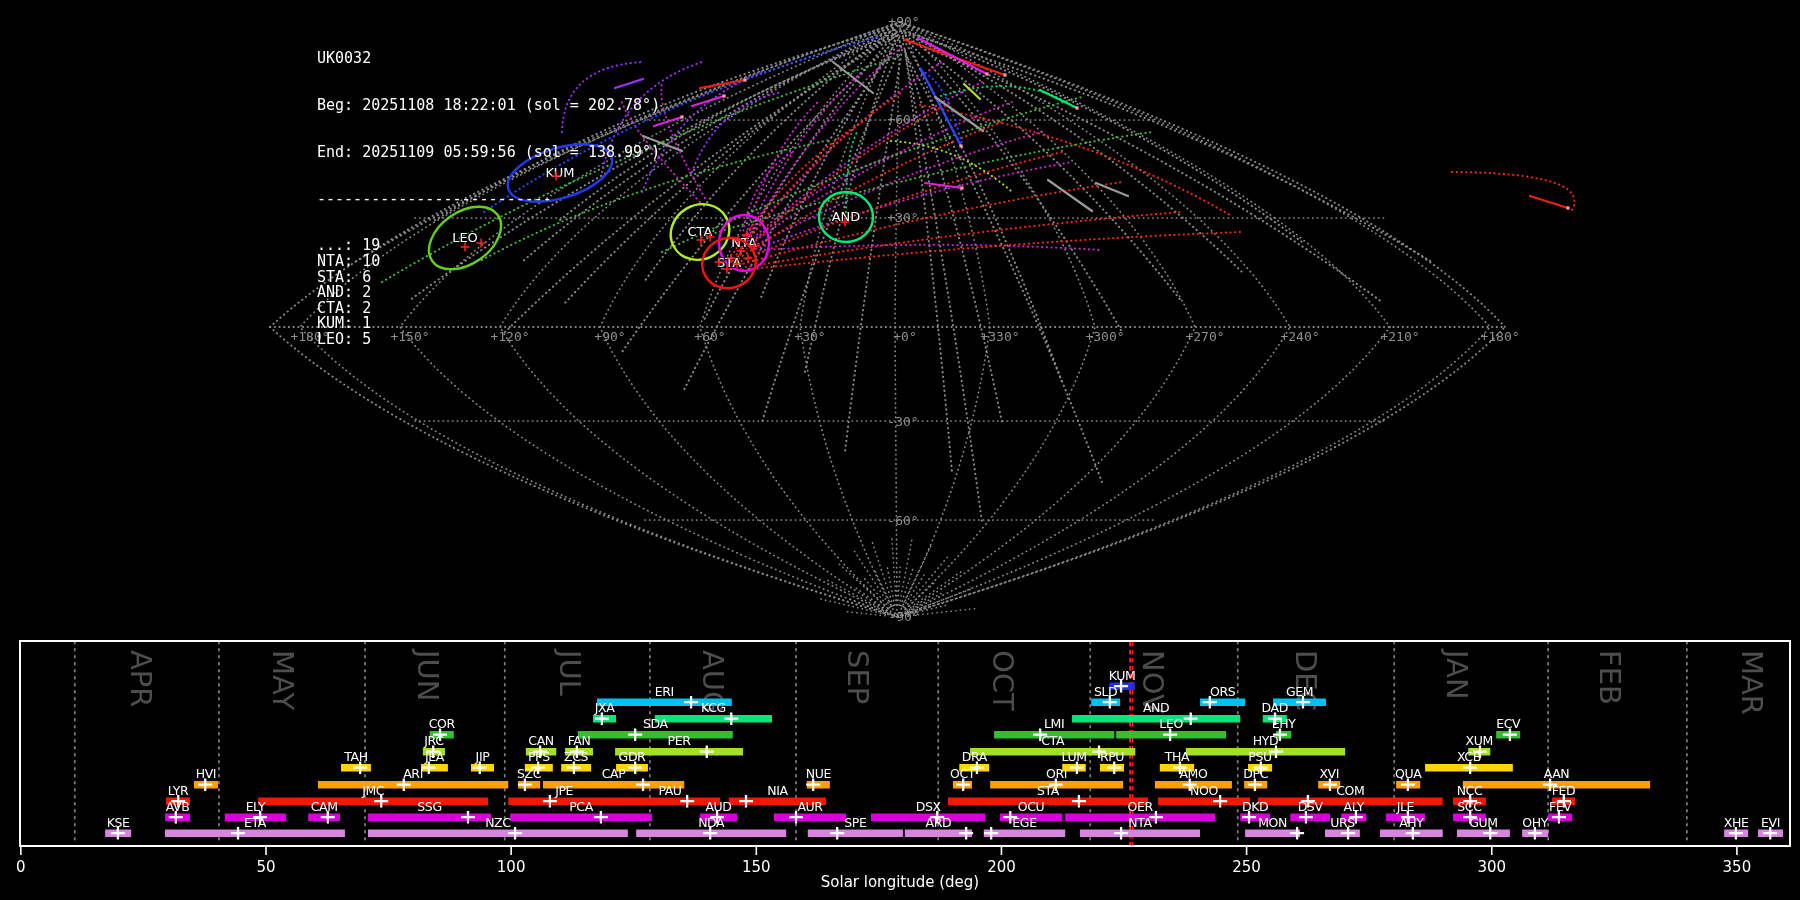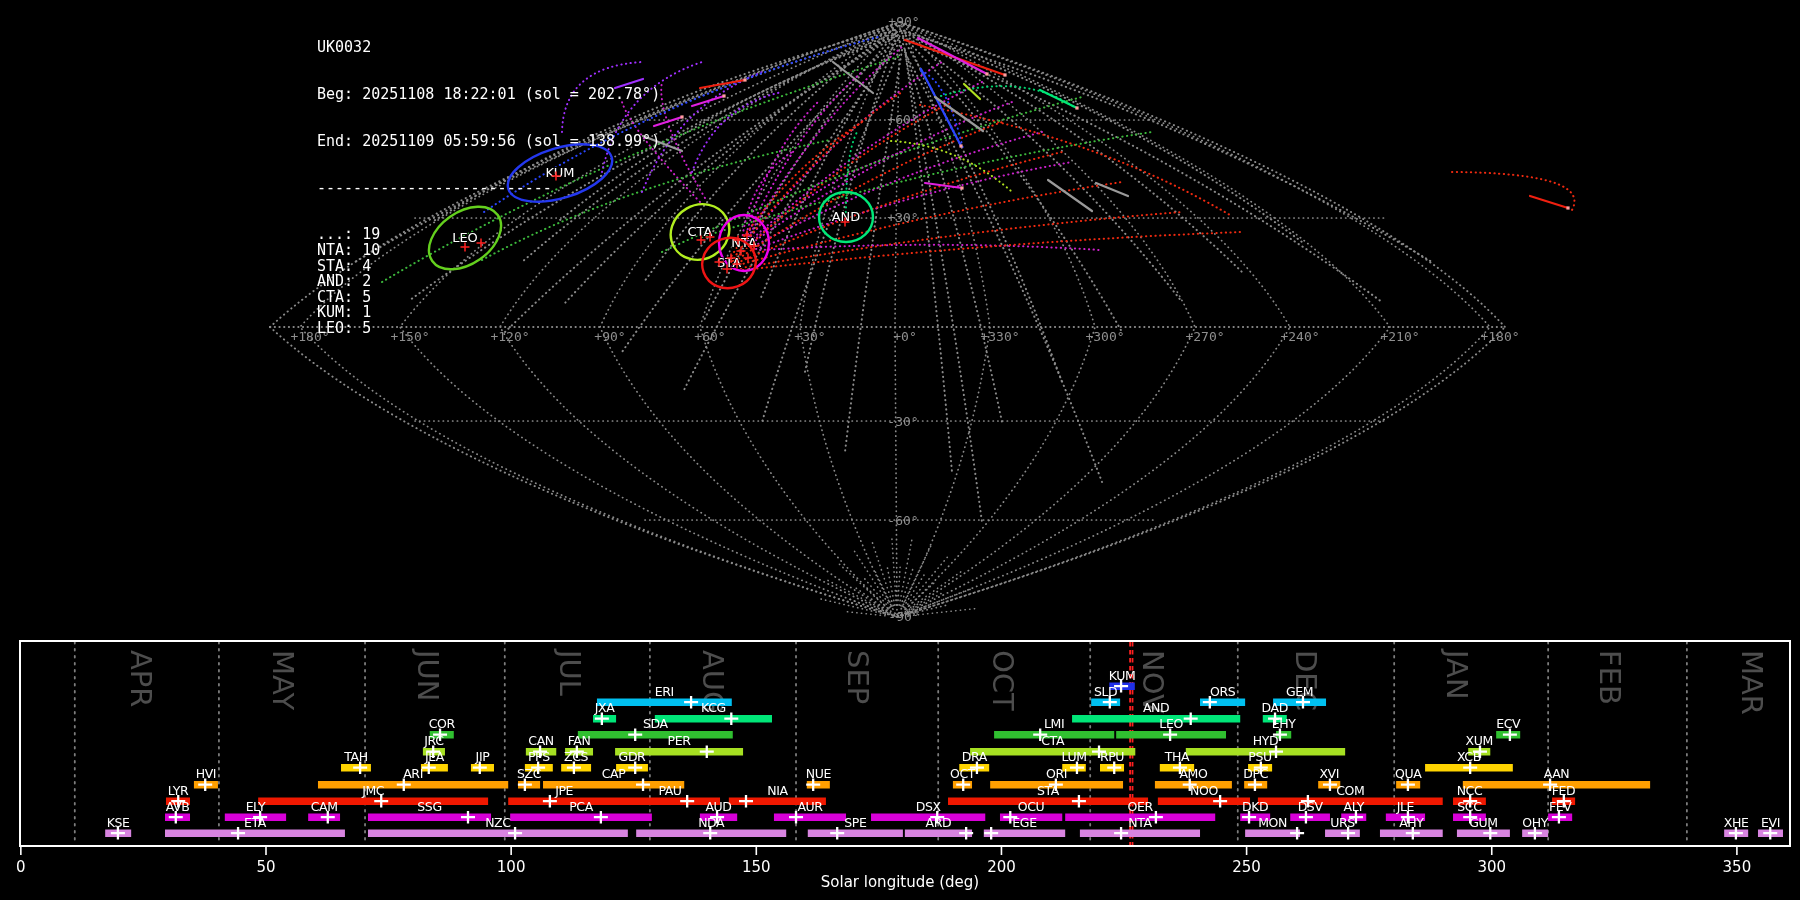--- a/index.html
+++ b/index.html
@@ -1,19 +1,19 @@
 <!DOCTYPE html>
 <html><head>
 <meta charset="utf-8">
 <style>
   html,body{margin:0;padding:0;background:#000;}
   #screen{position:relative;width:1800px;height:900px;background:#000;overflow:hidden;
           font-family:"DejaVu Sans",sans-serif;}
   #plot{position:absolute;left:0;top:0;}
-  #info{position:absolute;left:317px;top:9px;color:#fff;
+  #info{position:absolute;left:317px;top:20px;color:#fff;
         font-family:"DejaVu Sans Mono",monospace;font-size:15px;line-height:15.6px;
         white-space:pre;}
   text{user-select:none;}
 </style>
 </head>
 <body>
 <div id="screen">
 
 <svg id="plot" width="1800" height="900" viewBox="0 0 1800 900">
       <path d="M 270,327 Q 430,180 900,22 Q 1370,180 1505,327" stroke="#8a8a8a" stroke-width="1.9" stroke-dasharray="0.3 4.4" stroke-linecap="round" fill="none"></path>
@@ -498,16 +498,16 @@
       <line x1="1736.8999999999999" y1="846" x2="1736.8999999999999" y2="855" stroke="#fff" stroke-width="1.6"></line>
       <text x="1736.8999999999999" y="872" fill="#fff" text-anchor="middle" font-size="15px" font-family="&quot;DejaVu Sans&quot;,sans-serif">350</text>
       <text x="900" y="887" fill="#fff" text-anchor="middle" font-size="15px" font-family="&quot;DejaVu Sans&quot;,sans-serif">Solar longitude (deg)</text>
     </svg>
 
 <div id="info">
   <div>UK0032</div>
   <div>Beg: 20251108 18:22:01 (sol = 202.78°)</div>
   <div>End: 20251109 05:59:56 (sol = 138.99°)</div>
   <div>--------------------------</div>
-  <div id="counts"><div>...: 19</div><div>NTA: 10</div><div>STA: 4</div><div>AND: 2</div><div>CTA: 5</div><div>KUM: 1</div><div>LEO: 5</div></div>
+  <div id="counts"><div>...: 19</div><div>NTA: 10</div><div>STA: 6</div><div>AND: 2</div><div>CTA: 2</div><div>KUM: 1</div><div>LEO: 5</div></div>
 </div>
 
 </div>
 
 </body></html>

